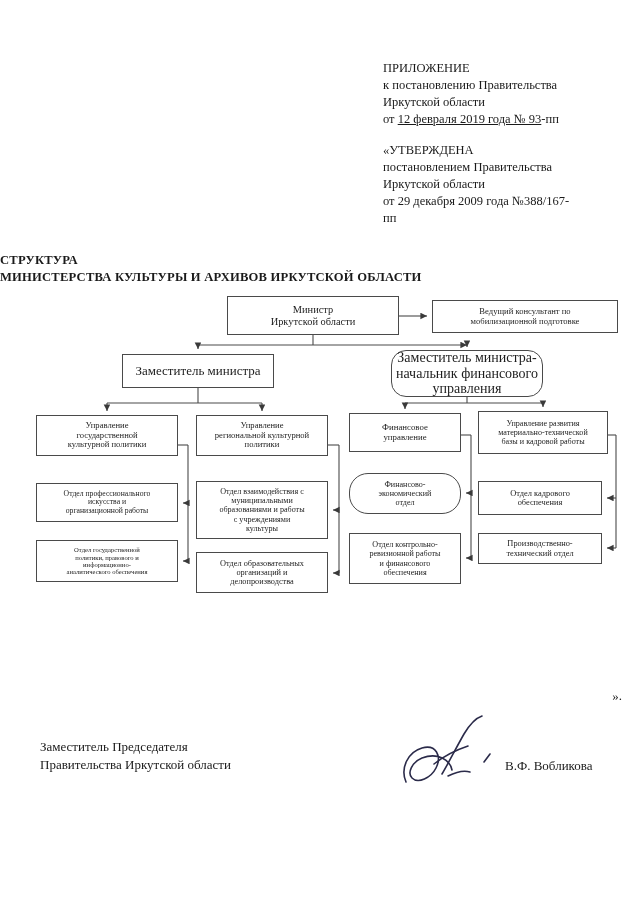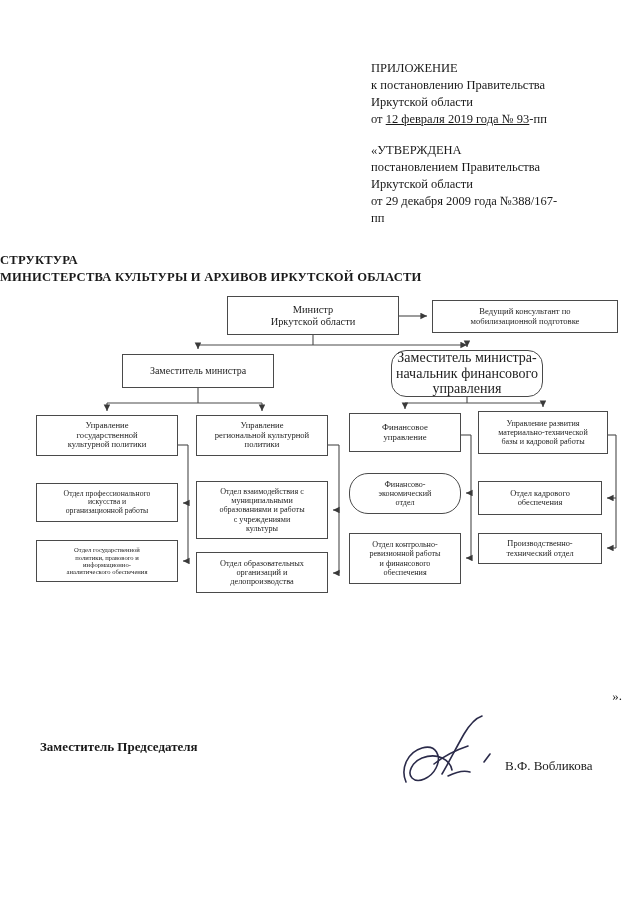--- a/index.html
+++ b/index.html
@@ -25,21 +25,21 @@
 
   
   .header-block {
     position: absolute;
     left: 371px;
     top: 60px;
     width: 250px;
     font-size: 12.5px;
     line-height: 17px;
   }
-  .header-block .ln { white-space: nowrap; }
+  .header-block .ln { white-space: nowrap; margin-left: 12px; }
   .underlined { text-decoration: underline; text-align: right; }
 
   .header-gap { height: 14px; }
 
   
   .doc-title {
     position: absolute;
     left: 0;
     top: 252px;
     width: 640px;
@@ -73,21 +73,21 @@
     justify-content: center;
     text-align: center;
     padding: 1px 3px;
     line-height: 1.12;
     color: #1d1d1d;
   }
   .node span { display: block; width: 100%; }
 
   .n-minister   { left: 219px; top: 11px;  width: 172px; height: 39px; font-size: 10.4px; }
   .n-consult    { left: 424px; top: 15px;  width: 186px; height: 33px; font-size: 8.6px; }
-  .n-dep1       { left: 114px; top: 69px;  width: 152px; height: 34px; font-size: 10px; }
+  .n-dep1       { left: 114px; top: 69px;  width: 152px; height: 34px; font-size: 13px; }
   .n-dep2       { left: 383px; top: 65px;  width: 152px; height: 47px; font-size: 14px; border-radius: 15px; }
 
   .n-u1         { left: 28px;  top: 130px; width: 142px; height: 41px; font-size: 8.6px; }
   .n-u2         { left: 188px; top: 130px; width: 132px; height: 41px; font-size: 8.6px; }
   .n-u3         { left: 341px; top: 128px; width: 112px; height: 39px; font-size: 8.8px; }
   .n-u4         { left: 470px; top: 126px; width: 130px; height: 43px; font-size: 8.1px; }
 
   .n-s1         { left: 28px;  top: 198px; width: 142px; height: 39px; font-size: 7.7px; }
   .n-s2         { left: 28px;  top: 255px; width: 142px; height: 42px; font-size: 6.6px; }
   .n-s3         { left: 188px; top: 196px; width: 132px; height: 58px; font-size: 8.1px; }
@@ -103,21 +103,20 @@
     right: 18px;
     top: 688px;
     font-size: 13px;
   }
   .signature-left {
     position: absolute;
     left: 40px;
     top: 738px;
     font-size: 13px;
     line-height: 18px;
-    font-weight: bold;
   }
   .signature-name {
     position: absolute;
     left: 505px;
     top: 758px;
     font-size: 13px;
   }
   .signature-mark {
     position: absolute;
     left: 398px;
@@ -251,20 +250,21 @@
       </div>
     <div class="node n-s8">
         <span>Производственно-<br>технический отдел</span>
       </div>
   </div>
 
   <div class="quote-close">».</div>
 
   <div class="signature-left">
     <div>Заместитель Председателя</div>
+    <div>Правительства Иркутской области</div>
   </div>
 
   <svg class="signature-mark" viewBox="0 0 120 80">
     <g fill="none" stroke="#2b2b4a" stroke-width="1.6" stroke-linecap="round">
       <path d="M8,70 C2,56 10,40 24,36 C38,32 44,44 38,56 C33,66 20,72 14,66 C9,61 14,50 24,46 C40,40 52,48 54,58"></path>
       <path d="M44,62 C50,52 58,36 66,22 C72,12 78,6 84,4"></path>
       <path d="M36,52 C46,44 58,38 70,34"></path>
       <path d="M50,64 C58,60 66,58 72,60"></path>
       <path d="M86,50 L92,42"></path>
     </g>

